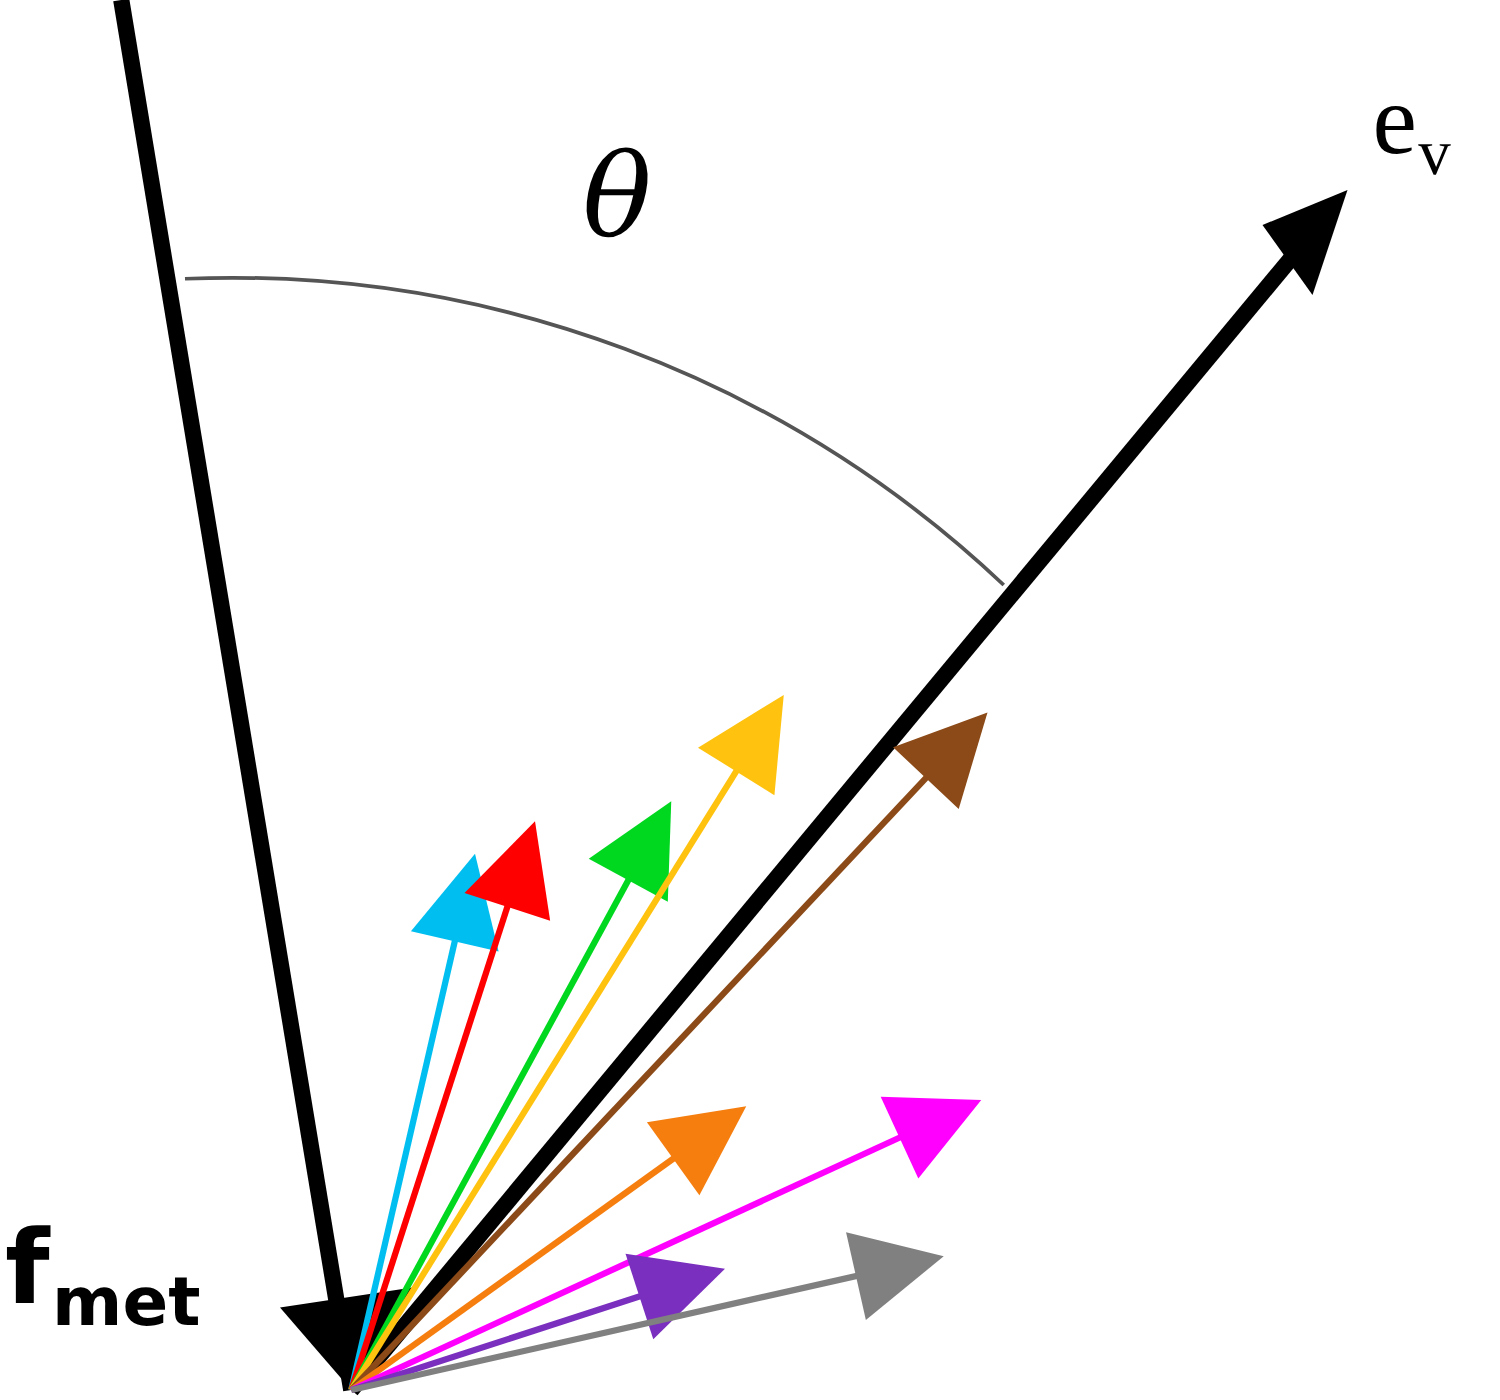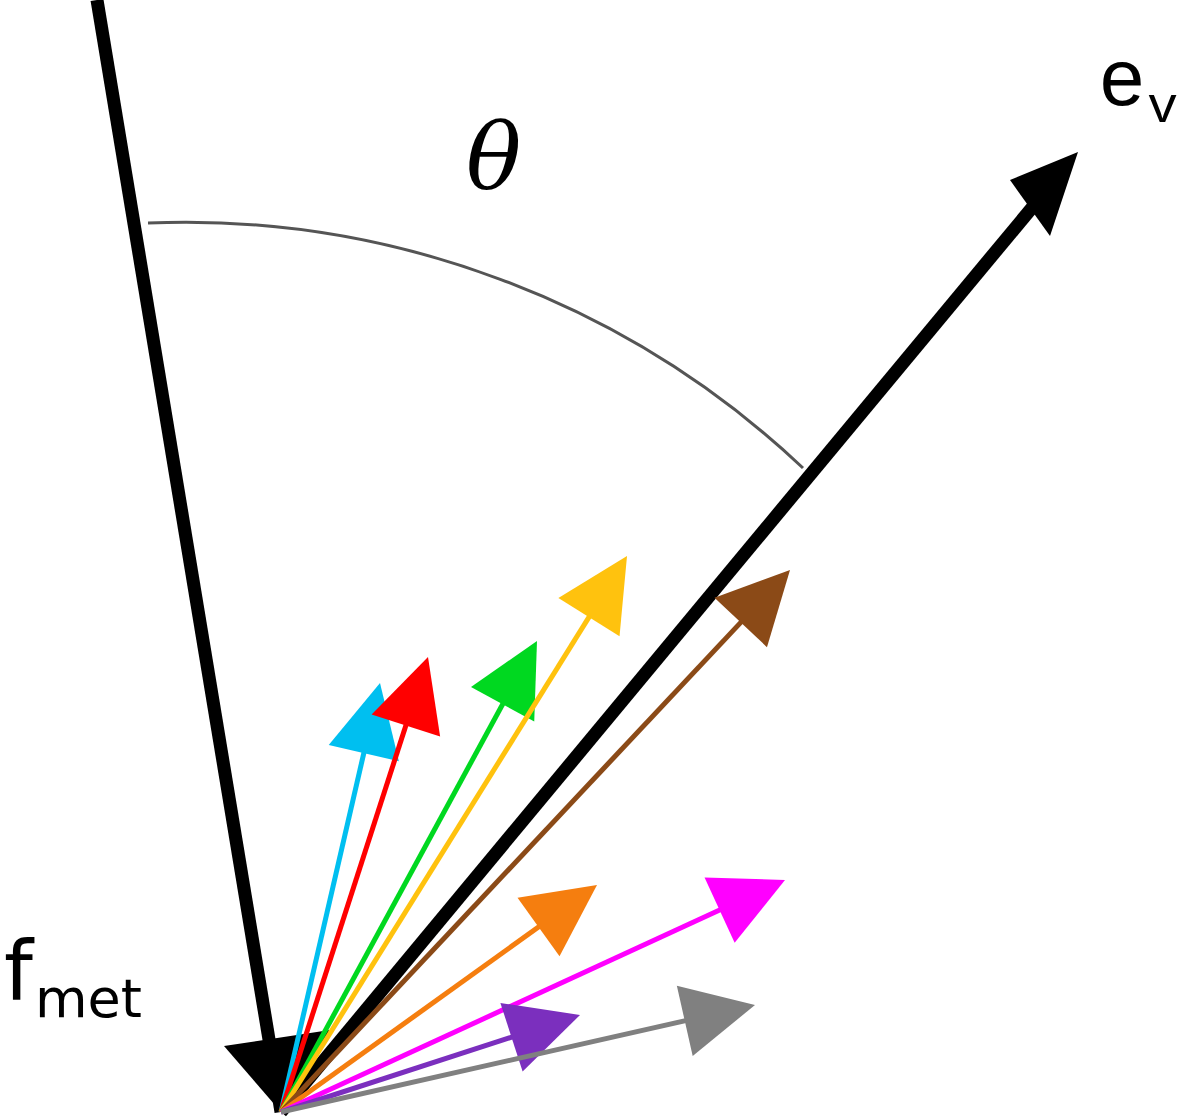--- a/index.html
+++ b/index.html
@@ -29,36 +29,36 @@
   }
   .lbl {
     position: absolute;
     color: #000000;
     line-height: 1;
     white-space: nowrap;
     user-select: none;
   }
   .lbl-fmet {
     left: 4px;
-    top: 930px;
+    top: 974px;
     font-family: "DejaVu Sans", sans-serif;
     font-size: 82px;
-    font-weight: 400;
+    font-weight: 700;
   }
   .lbl-fmet .sub {
     font-size: 54px;
     vertical-align: baseline;
     position: relative;
     top: 18px;
     left: 2px;
   }
   .lbl-ev {
     left: 1098px;
-    top: 44px;
-    font-family: Liberation Mono, monospace;
+    top: 56px;
+    font-family: Liberation Serif, serif;
     font-size: 80px;
     font-weight: 400;
   }
   .lbl-ev .sub {
     font-size: 52px;
     vertical-align: baseline;
     position: relative;
     top: 17px;
     left: 1px;
   }

